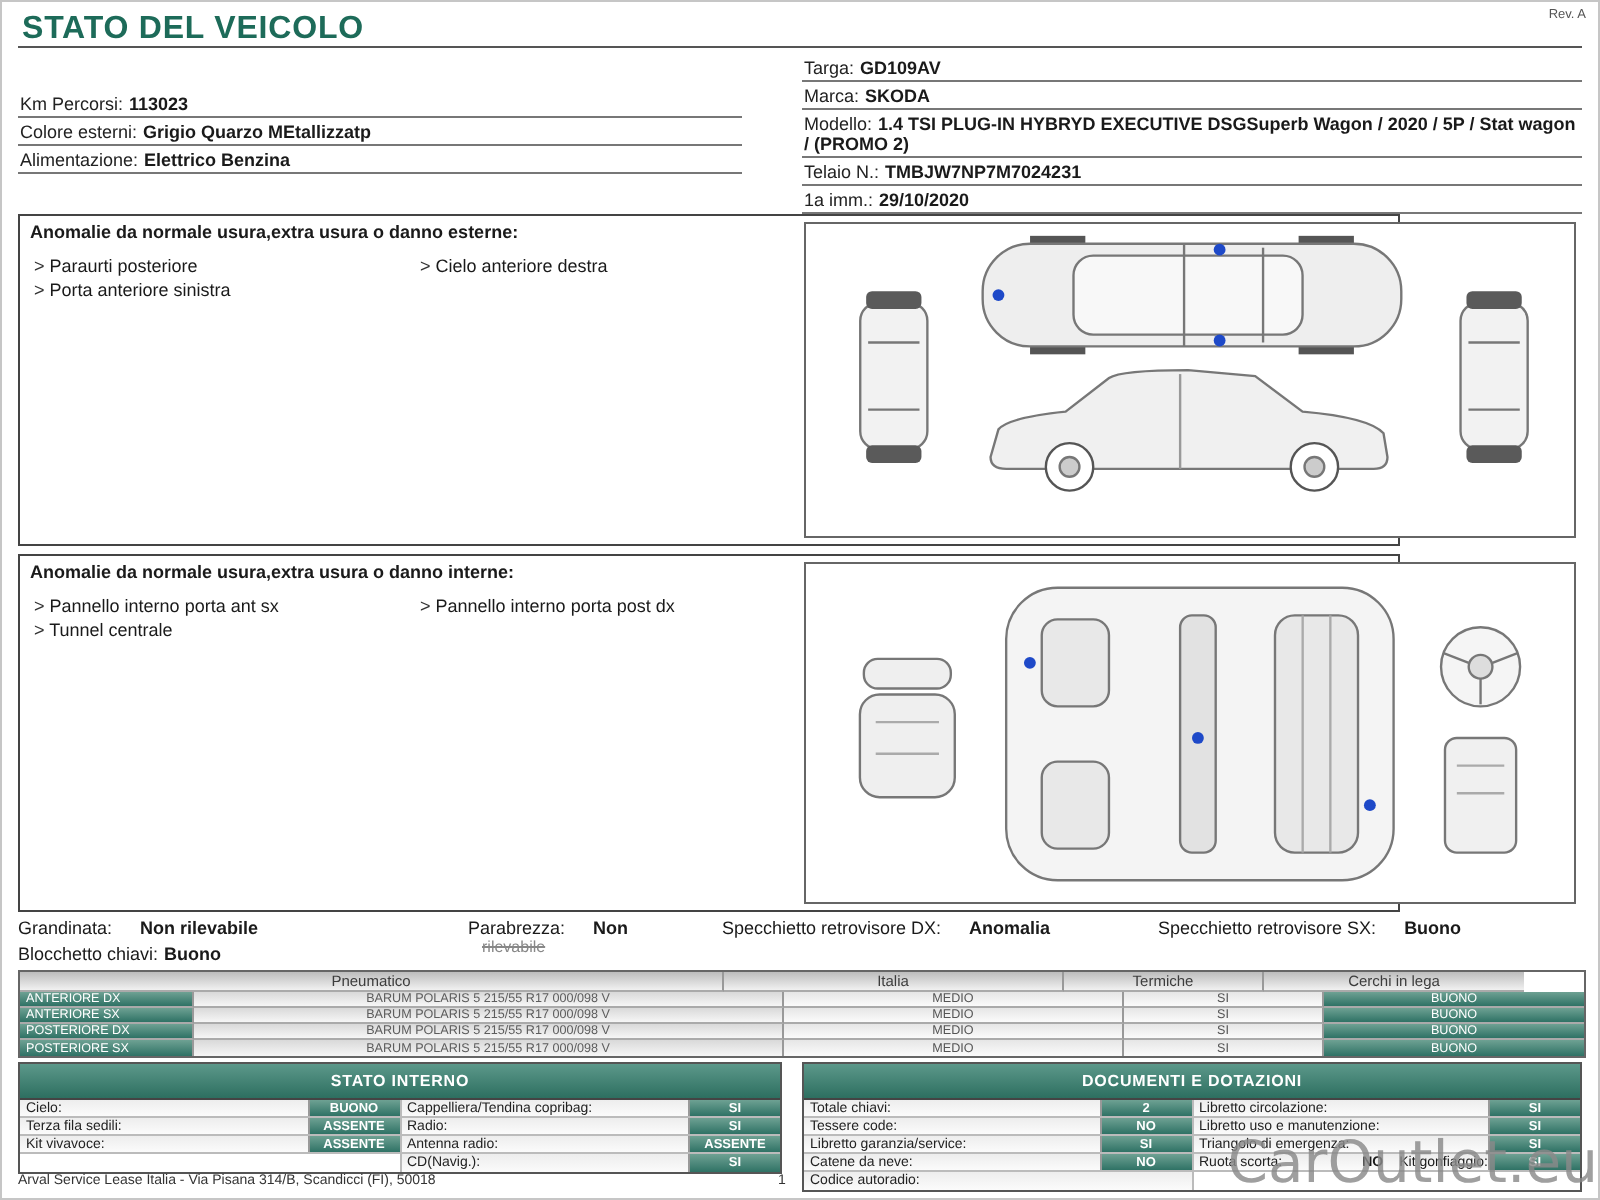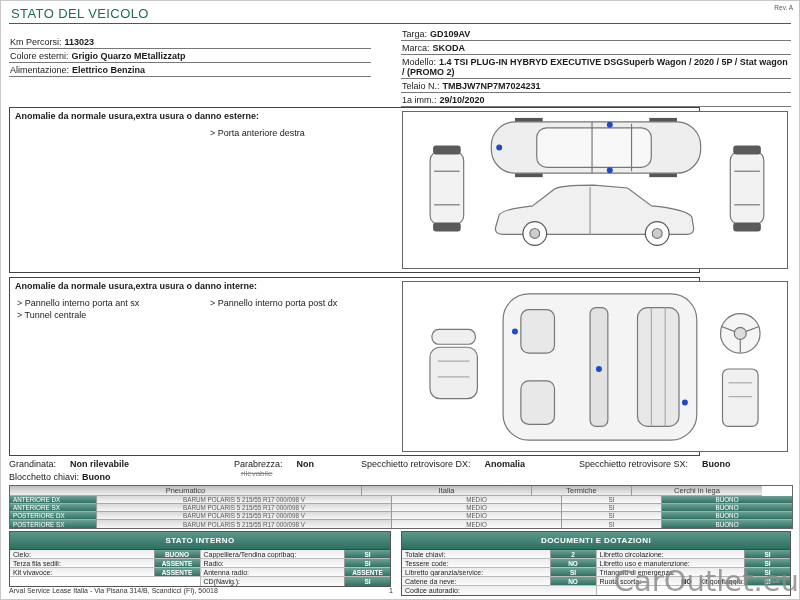--- a/index.html
+++ b/index.html
@@ -1,25 +1,25 @@
 <!DOCTYPE html>
 <html><head>
 <meta charset="utf-8">
 <style>
   *{box-sizing:border-box;margin:0;padding:0}
   html,body{width:800px;height:600px;overflow:hidden}
   body{position:relative;font-family:"Liberation Sans",sans-serif;background:#e9e9e7;color:#1a1a1a}
   .sheet{position:absolute;inset:0;background:#fff;border:1px solid #c6c6c6}
 
-  .title{position:absolute;left:10px;top:5px;font-size:13px;font-weight:normal;color:#1d6b59;letter-spacing:.4px}
+  .title{position:absolute;left:10px;top:5px;font-size:16px;font-weight:bold;color:#1d6b59;letter-spacing:.4px}
   .rev{position:absolute;right:6px;top:3px;font-size:6.5px;color:#555}
   .hr{position:absolute;left:8px;right:8px;top:22px;border-top:1px solid #555}
 
   .info{position:absolute;font-size:9px}
-  .info-left{left:8px;top:34px;width:362px}
+  .info-left{left:8px;top:44px;width:362px}
   .info-right{left:400px;top:26px;width:390px}
   .info-row{border-bottom:1px solid #777;padding:2px 1px 1px;min-height:13px;line-height:10px}
   .lbl{color:#222}
   .val{font-weight:bold;margin-left:3px}
 
   .box{position:absolute;left:8px;width:691px;border:1px solid #444;background:#fff}
   #box-ext{top:106px;height:166px}
   #box-int{top:276px;height:179px}
   .box-title{position:absolute;left:5px;top:3px;font-weight:bold;font-size:9px}
   .anom{position:absolute;top:19px;font-size:9px;line-height:12px}
@@ -110,22 +110,26 @@
     <div class="info-row">
       <span class="lbl">Telaio N.:</span><span class="val">TMBJW7NP7M7024231</span>
     </div>
     <div class="info-row">
       <span class="lbl">1a imm.:</span><span class="val">29/10/2020</span>
     </div>
   </div>
 
   <div class="box" id="box-ext">
     <div class="box-title">Anomalie da normale usura,extra usura o danno esterne:</div>
+    <div class="anom c1">
+      <div class="anom-item"><span>Paraurti posteriore</span></div>
+      <div class="anom-item"><span>Porta anteriore sinistra</span></div>
+    </div>
     <div class="anom c2">
-      <div class="anom-item"><span>Porta anteriore destra</span></div>
+      <div class="anom-item"><span>Cielo anteriore destra</span></div>
     </div>
     <div class="diagram" id="diag-ext">
       <svg viewBox="0 0 386 158">
 
         <g stroke="#777" fill="#f2f2f2" stroke-width="1.2">
           <rect x="26" y="40" width="34" height="74" rx="9"></rect>
           <rect x="29" y="34" width="28" height="9" rx="3" fill="#5a5a5a" stroke="none"></rect>
           <rect x="29" y="112" width="28" height="9" rx="3" fill="#5a5a5a" stroke="none"></rect>
           <line x1="30" y1="60" x2="56" y2="60"></line>
           <line x1="30" y1="94" x2="56" y2="94"></line>

